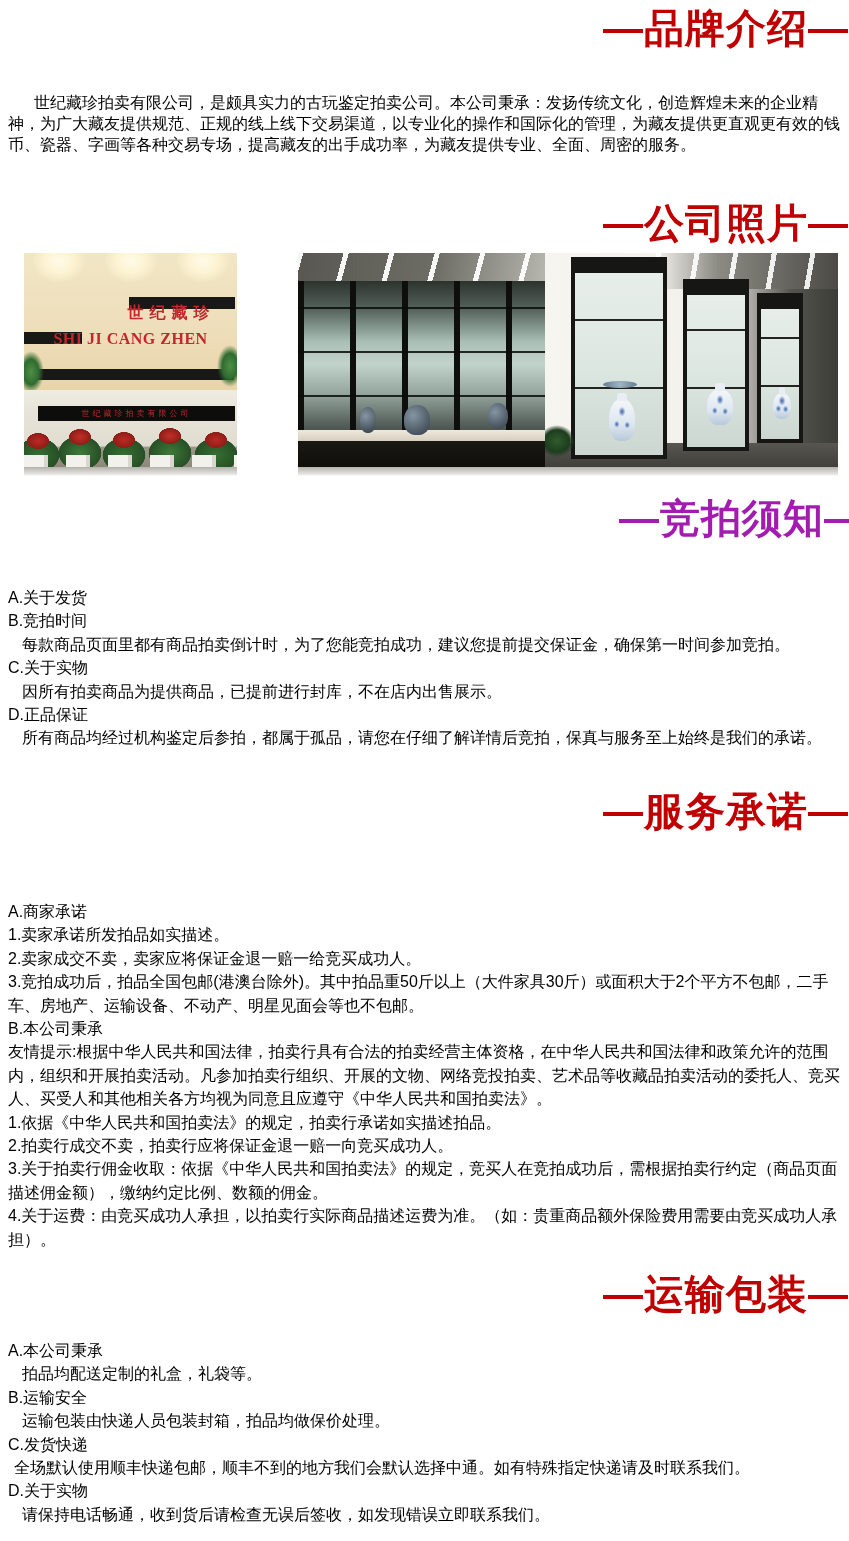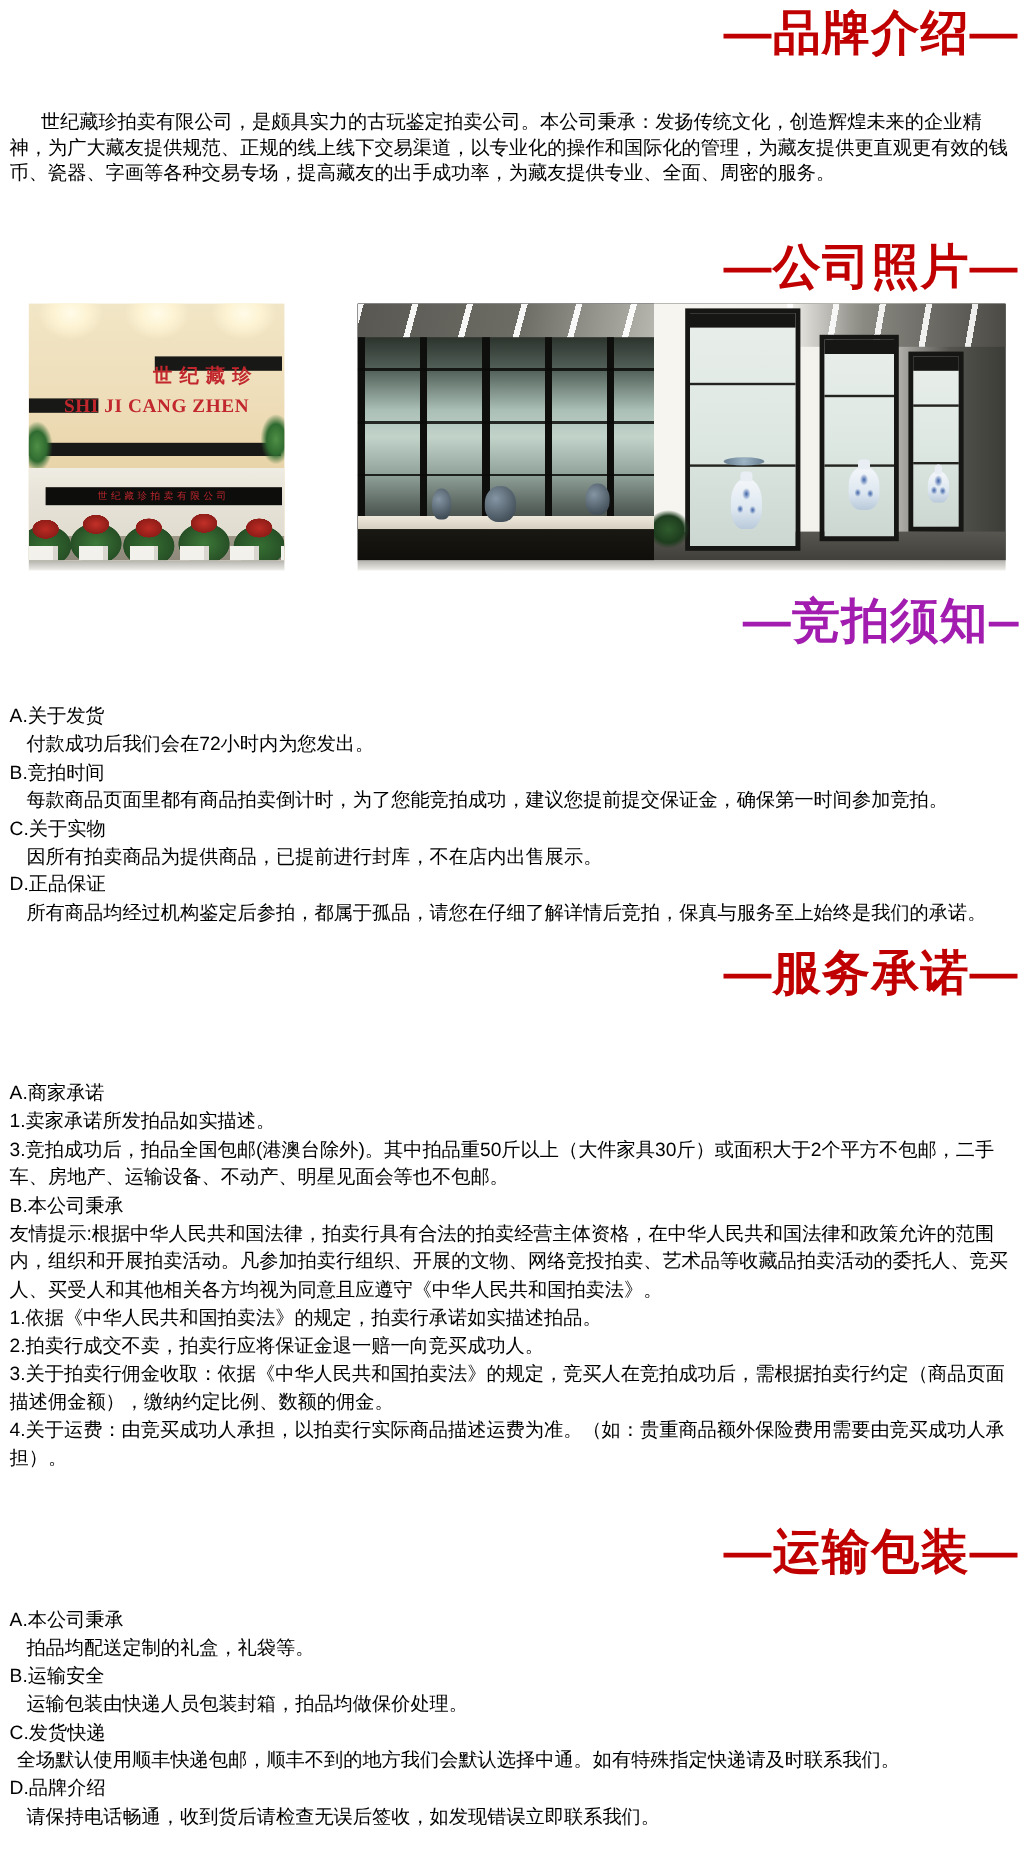--- a/index.html
+++ b/index.html
@@ -172,47 +172,47 @@
       <div class="plant-corner"></div>
     </div>
   </div>
 
   <div class="photo-shadow" id="shadow-left"></div>
   <div class="photo-shadow" id="shadow-right"></div>
 
   <div class="sec-title" style="top: 498px; color: #a21caf; padding-left: 16px;">—竞拍须知—</div>
   <div class="body-block" style="top:586px;">
       <div class="body-line indent-none">A.关于发货</div>
-      <div class="body-line indent-full">付款成功后我们会在72小时内为您发出。</div>
       <div class="body-line indent-none">B.竞拍时间</div>
       <div class="body-line indent-full">每款商品页面里都有商品拍卖倒计时，为了您能竞拍成功，建议您提前提交保证金，确保第一时间参加竞拍。</div>
       <div class="body-line indent-none">C.关于实物</div>
       <div class="body-line indent-full">因所有拍卖商品为提供商品，已提前进行封库，不在店内出售展示。</div>
       <div class="body-line indent-none">D.正品保证</div>
       <div class="body-line indent-full">所有商品均经过机构鉴定后参拍，都属于孤品，请您在仔细了解详情后竞拍，保真与服务至上始终是我们的承诺。</div>
     </div>
 
   <div class="sec-title" style="top: 791px; color: rgb(192, 0, 0);">—服务承诺—</div>
   <div class="body-block" style="top:900px;">
       <div class="body-line indent-none">A.商家承诺</div>
       <div class="body-line indent-none">1.卖家承诺所发拍品如实描述。</div>
+      <div class="body-line indent-none">2.卖家成交不卖，卖家应将保证金退一赔一给竞买成功人。</div>
       <div class="body-line indent-none">3.竞拍成功后，拍品全国包邮(港澳台除外)。其中拍品重50斤以上（大件家具30斤）或面积大于2个平方不包邮，二手车、房地产、运输设备、不动产、明星见面会等也不包邮。</div>
       <div class="body-line indent-none">B.本公司秉承</div>
       <div class="body-line indent-none">友情提示:根据中华人民共和国法律，拍卖行具有合法的拍卖经营主体资格，在中华人民共和国法律和政策允许的范围内，组织和开展拍卖活动。凡参加拍卖行组织、开展的文物、网络竞投拍卖、艺术品等收藏品拍卖活动的委托人、竞买人、买受人和其他相关各方均视为同意且应遵守《中华人民共和国拍卖法》。</div>
       <div class="body-line indent-none">1.依据《中华人民共和国拍卖法》的规定，拍卖行承诺如实描述拍品。</div>
       <div class="body-line indent-none">2.拍卖行成交不卖，拍卖行应将保证金退一赔一向竞买成功人。</div>
       <div class="body-line indent-none">3.关于拍卖行佣金收取：依据《中华人民共和国拍卖法》的规定，竞买人在竞拍成功后，需根据拍卖行约定（商品页面描述佣金额），缴纳约定比例、数额的佣金。</div>
       <div class="body-line indent-none">4.关于运费：由竞买成功人承担，以拍卖行实际商品描述运费为准。（如：贵重商品额外保险费用需要由竞买成功人承担）。</div>
     </div>
 
   <div class="sec-title" style="top: 1274px; color: rgb(192, 0, 0);">—运输包装—</div>
   <div class="body-block" style="top:1339px;">
       <div class="body-line indent-none">A.本公司秉承</div>
       <div class="body-line indent-full">拍品均配送定制的礼盒，礼袋等。</div>
       <div class="body-line indent-none">B.运输安全</div>
       <div class="body-line indent-full">运输包装由快递人员包装封箱，拍品均做保价处理。</div>
       <div class="body-line indent-none">C.发货快递</div>
       <div class="body-line indent-half">全场默认使用顺丰快递包邮，顺丰不到的地方我们会默认选择中通。如有特殊指定快递请及时联系我们。</div>
-      <div class="body-line indent-none">D.品牌介绍</div>
+      <div class="body-line indent-none">D.关于实物</div>
       <div class="body-line indent-full">请保持电话畅通，收到货后请检查无误后签收，如发现错误立即联系我们。</div>
     </div>
 
 </div>
 
 </body></html>

